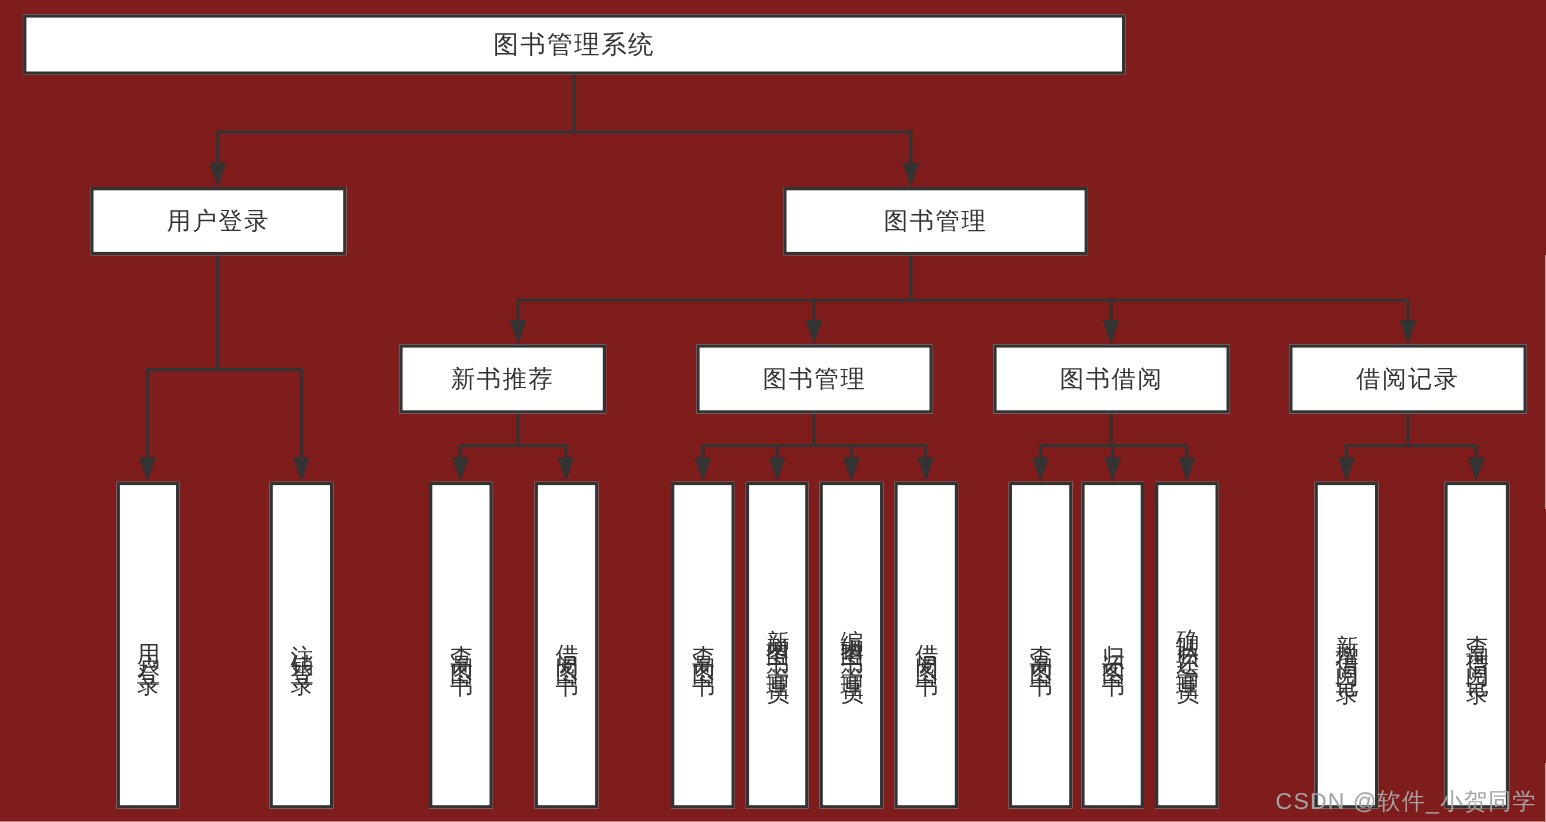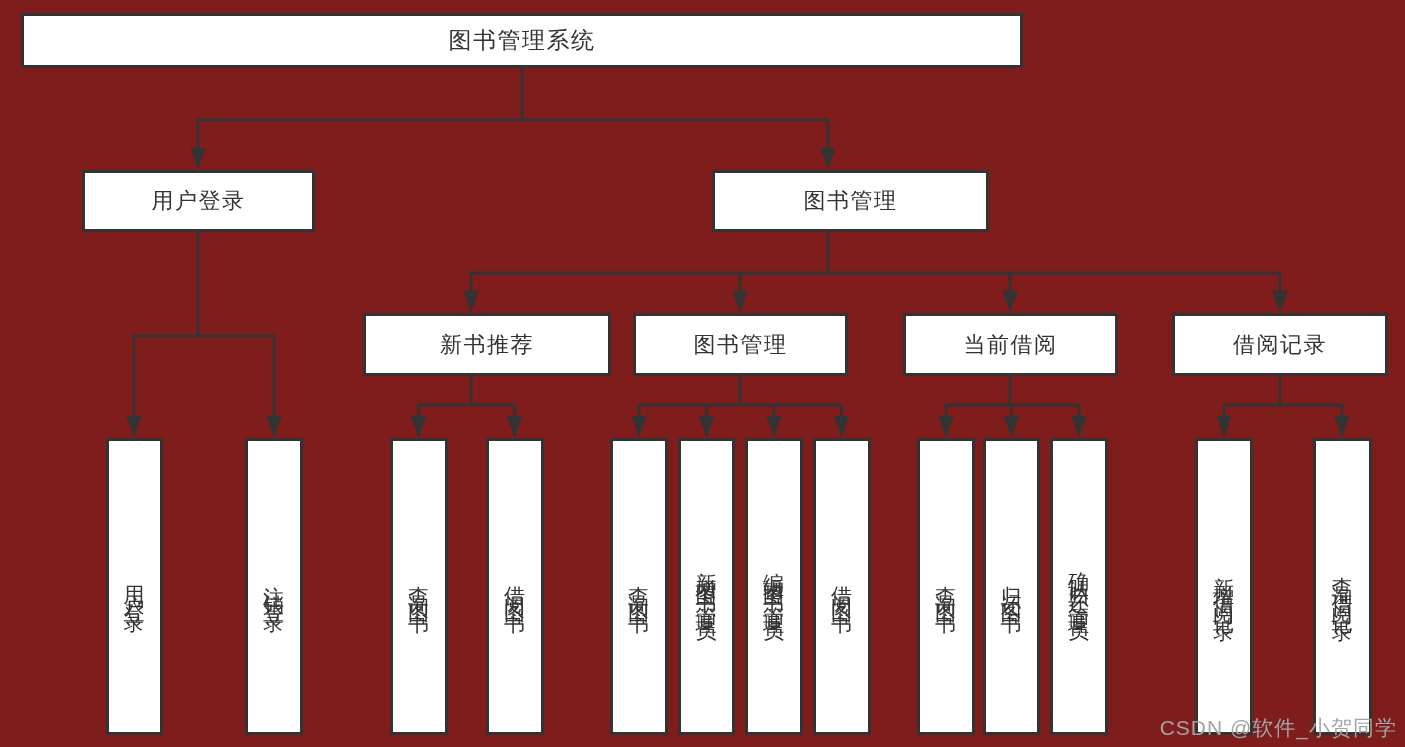--- a/index.html
+++ b/index.html
@@ -105,28 +105,28 @@
     <span class="lbl">图书管理系统</span>
   </div>
 
   <div class="box hbox" style="left:82px; top:170px; width:233px; height:62px;">
     <span class="lbl">用户登录</span>
   </div>
   <div class="box hbox" style="left:712px; top:170px; width:277px; height:62px;text-align:right;">
     <span class="lbl">图书管理</span>
   </div>
 
-  <div class="box hbox" style="left:363px; top:313px; width:248px; height:63px;">
+  <div class="box hbox" style="left:363px; top:313px; width:188px; height:63px;">
     <span class="lbl">新书推荐</span>
   </div>
   <div class="box hbox" style="left:633px; top:313px; width:215px; height:63px;">
     <span class="lbl">图书管理</span>
   </div>
   <div class="box hbox" style="left:903px; top:313px; width:215px; height:63px;">
-    <span class="lbl">当前借阅</span>
+    <span class="lbl">图书借阅</span>
   </div>
   <div class="box hbox" style="left:1172px; top:313px; width:216px; height:63px;">
     <span class="lbl">借阅记录</span>
   </div>
 
   <div class="box vbox" style="left:106px; top:438px; width:57px; height:297px;">
     <span class="lbl">用户登录</span>
   </div>
   <div class="box vbox" style="left:245px; top:438px; width:58px; height:297px;">
     <span class="lbl">注销登录</span>

